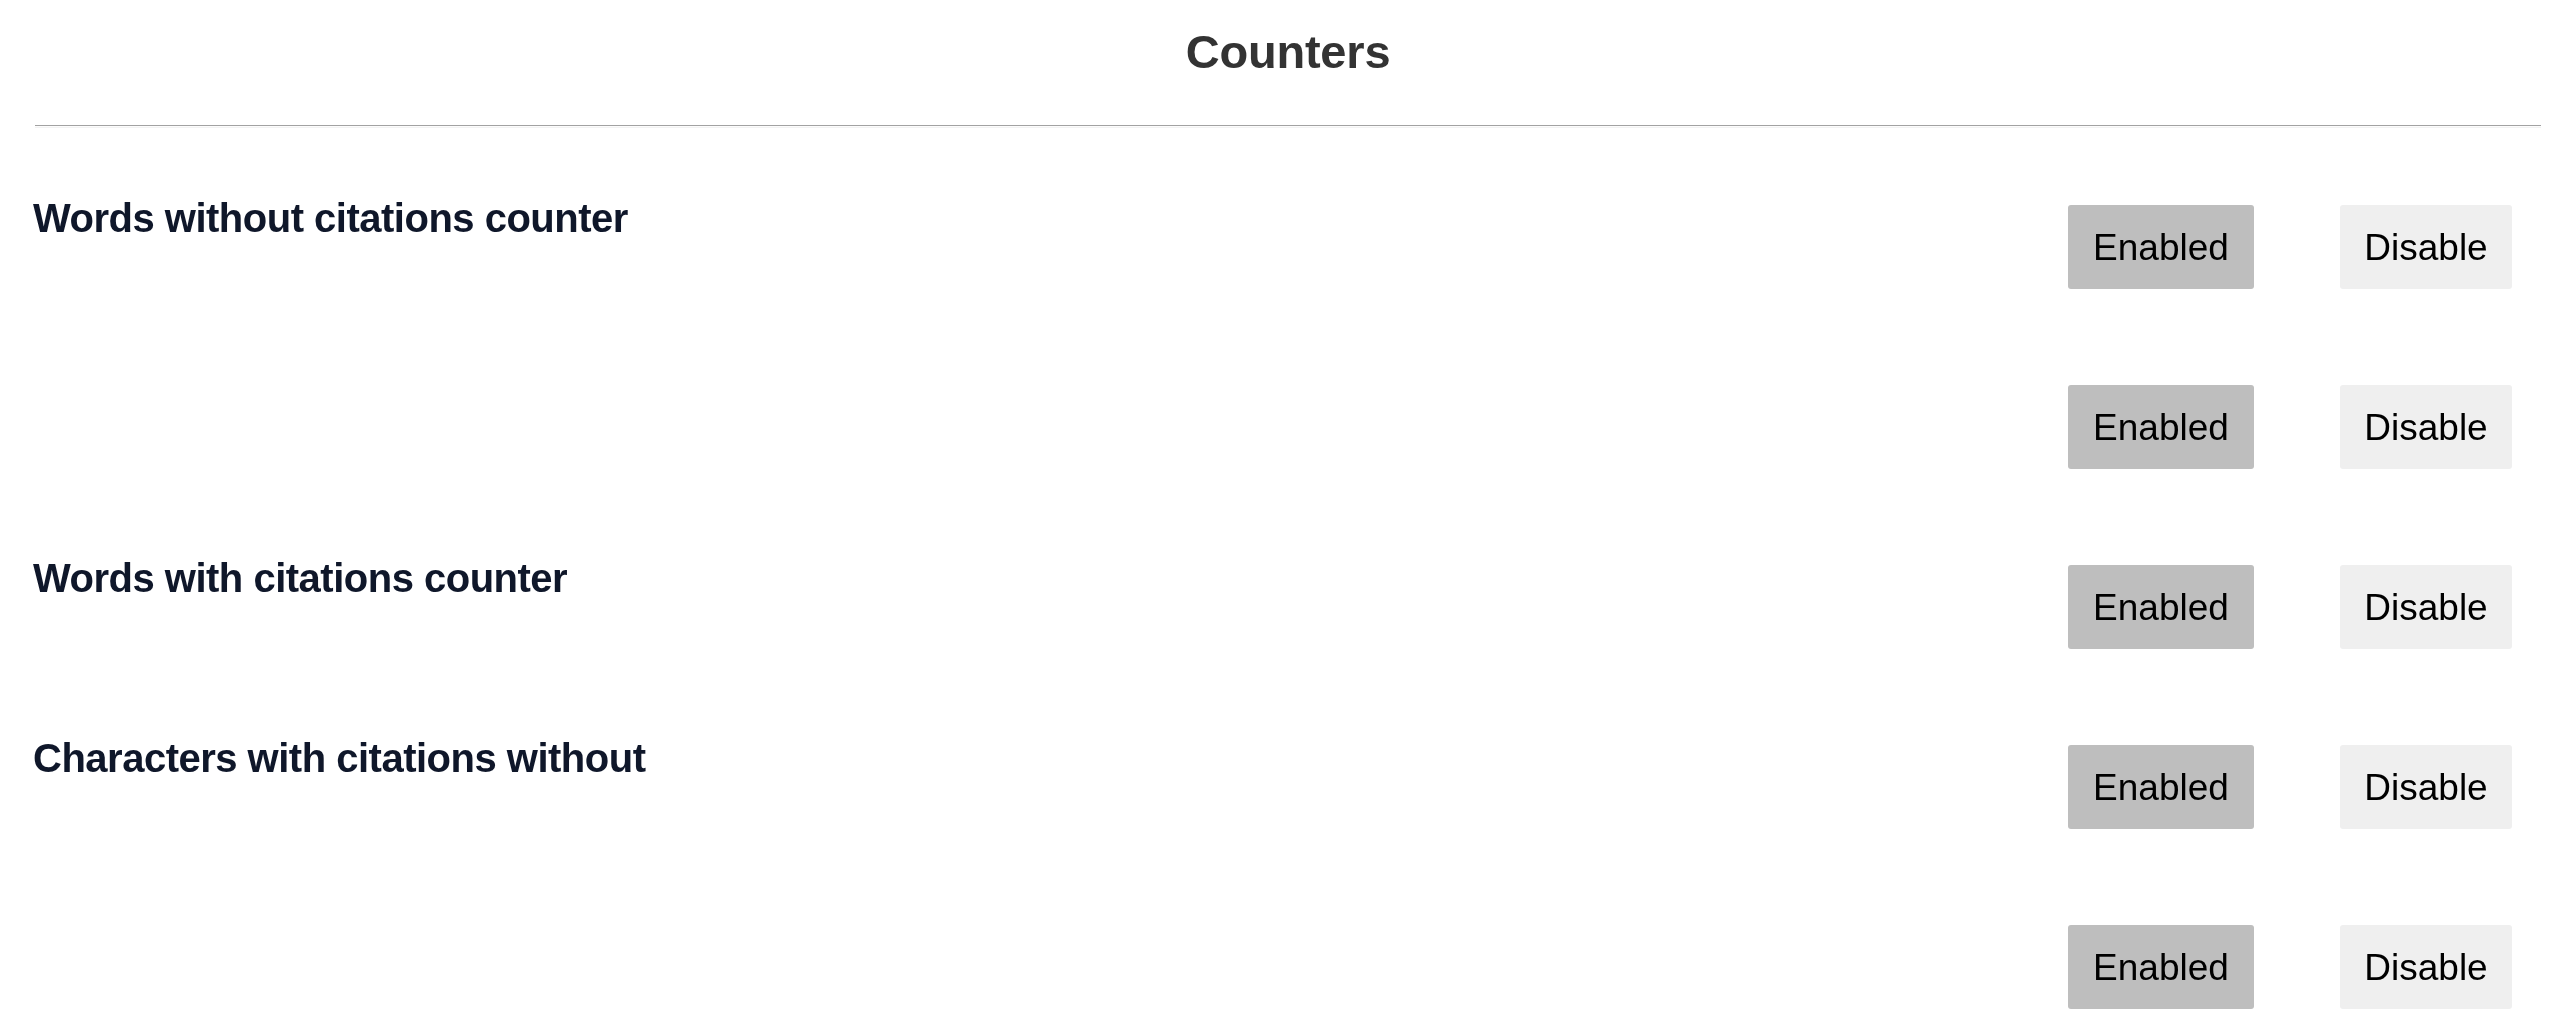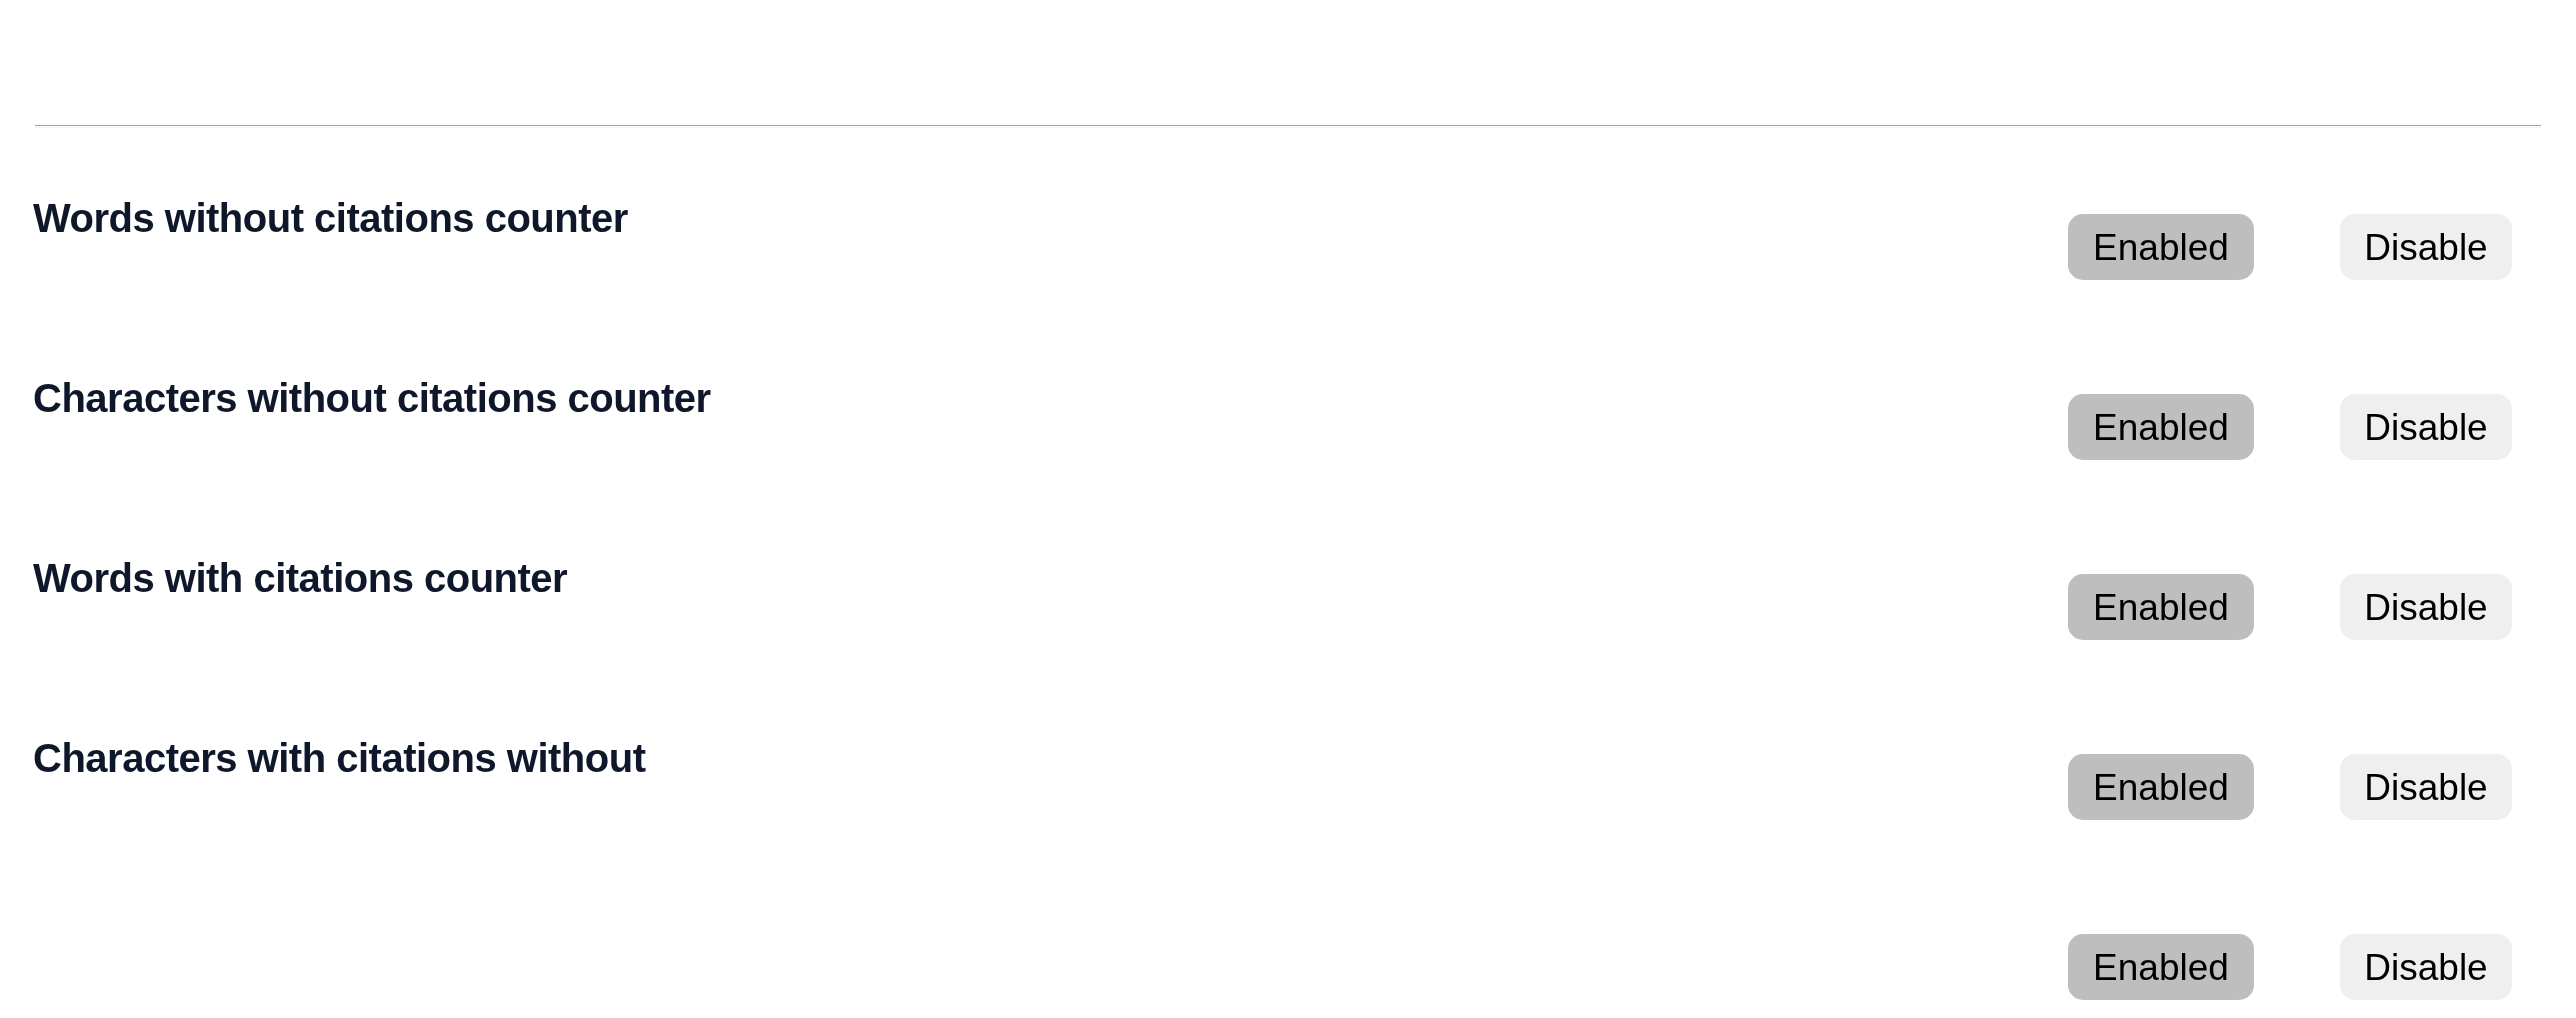--- a/index.html
+++ b/index.html
@@ -81,23 +81,23 @@
     top: 59px;
     height: 66px;
     display: flex;
     align-items: center;
   }
 
   .btn {
     display: inline-flex;
     align-items: center;
     justify-content: center;
-    height: 66px;
+    height: 84px;
     border: 0;
-    border-radius: 15px;
+    border-radius: 3px;
     font-family: "Liberation Sans", sans-serif;
     font-size: 37px;
     font-weight: normal;
     color: #000000;
     line-height: 1;
     padding: 0 18.3px;
     box-sizing: border-box;
     cursor: pointer;
     letter-spacing: 0px;
   }
@@ -111,35 +111,35 @@
     width: 172px;
     background: #efefef;
     margin-left: 86px;
   }
 </style>
 </head>
 <body>
 
 <div class="page">
 
+  <div class="page-title">Counters</div>
 
   <hr class="divider">
 
   <div class="rows">
 
     <div class="setting-row">
       <div class="row-label">Words without citations counter</div>
       <div class="row-actions">
         <button class="btn btn-state">Enabled</button>
         <button class="btn btn-action">Disable</button>
       </div>
     </div>
 
     <div class="setting-row">
-      <div class="row-label">Characters without citations counter</div>
       <div class="row-actions">
         <button class="btn btn-state">Enabled</button>
         <button class="btn btn-action">Disable</button>
       </div>
     </div>
 
     <div class="setting-row">
       <div class="row-label">Words with citations counter</div>
       <div class="row-actions">
         <button class="btn btn-state">Enabled</button>

